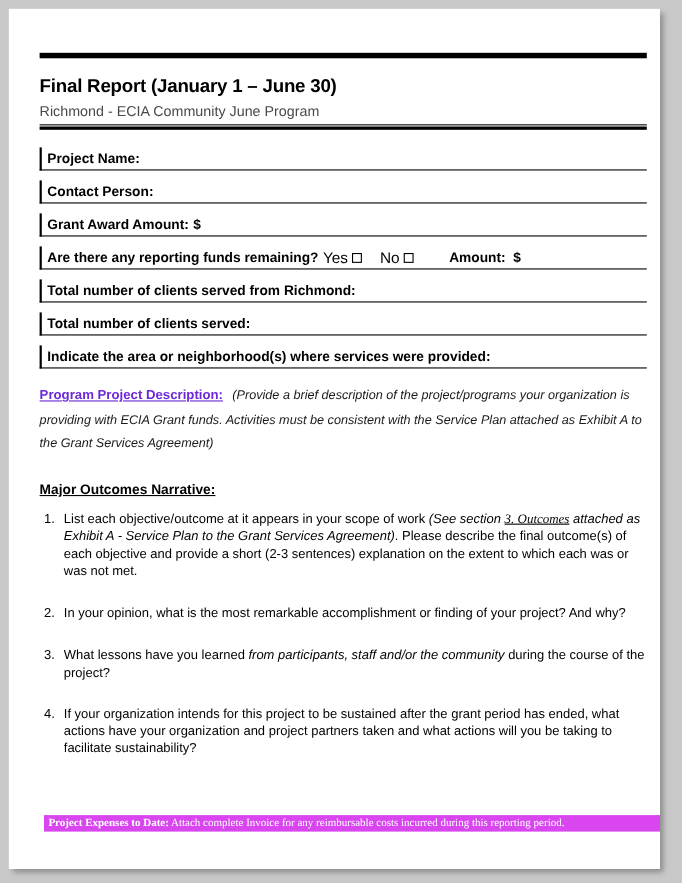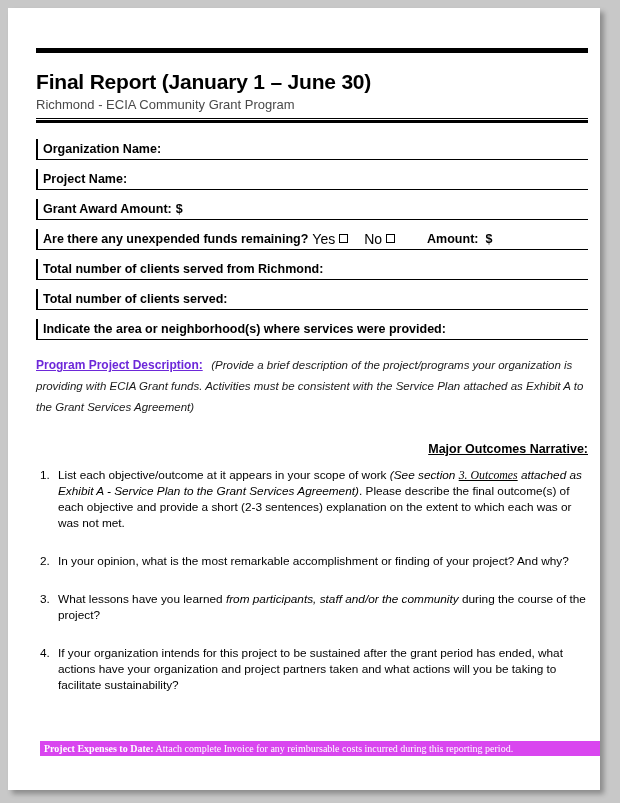--- a/index.html
+++ b/index.html
@@ -30,21 +30,21 @@
     width: 552px;
   }
 
   
   .rule-top {
     margin-top: 40px;
     height: 5px;
     background: #000;
   }
   .doc-title {
-    font-size: 21px;
+    font-size: 17px;
     font-weight: bold;
     color: #000;
     letter-spacing: -0.2px;
     margin-top: 17px;
     line-height: 1.1;
   }
   .doc-subtitle {
     font-size: 13px;
     color: #494949;
     margin-top: 4px;
@@ -140,21 +140,20 @@
   .prose {
     line-height: 1.33;
     color: #000;
   }
   .narrative-head {
     margin-top: 26px;
     font-size: 12.5px;
     font-weight: bold;
     text-decoration: underline;
     color: #000;
-    text-align: right;
   }
   .qlist {
     margin-top: 12px;
   }
   .qitem {
     display: flex;
     font-size: 11.8px;
     line-height: 1.35;
     color: #000;
     margin-bottom: 22px;
@@ -193,47 +192,47 @@
 </style>
 </head>
 <body>
 
 <div class="page-canvas">
   <div class="page-inner">
 
     <div class="rule-top"></div>
 
     <div class="doc-title">Final Report (January 1 – June 30)</div>
-    <div class="doc-subtitle">Richmond - ECIA Community Grant Program</div>
+    <div class="doc-subtitle">Richmond - ECIA Community June Program</div>
 
     <div class="rule-double">
       <div class="thin"></div>
       <div class="thick"></div>
     </div>
 
     <div class="form-rows">
 
-      <div class="form-row">
-        <span class="lbl">Organization Name:</span>
-        <span class="val"></span>
-      </div>
 
       <div class="form-row">
         <span class="lbl">Project Name:</span>
         <span class="val"></span>
       </div>
 
+      <div class="form-row">
+        <span class="lbl">Contact Person:</span>
+        <span class="val"></span>
+      </div>
 
       <div class="form-row">
         <span class="lbl">Grant Award Amount:</span>
         <span class="lbl" style="margin-left:4px;">$</span>
       </div>
 
       <div class="form-row">
-        <span class="lbl">Are there any unexpended funds remaining?</span>
+        <span class="lbl">Are there any reporting funds remaining?</span>
         <span class="lbl-norm">Yes</span>
         <span class="chk"></span>
         <span class="gap-sm"></span>
         <span class="lbl-norm">No</span>
         <span class="chk"></span>
         <span class="gap-sm"></span>
         <span class="lbl" style="margin-left:20px;">Amount:</span>
         <span class="lbl" style="margin-left:7px;">$</span>
       </div>
 

